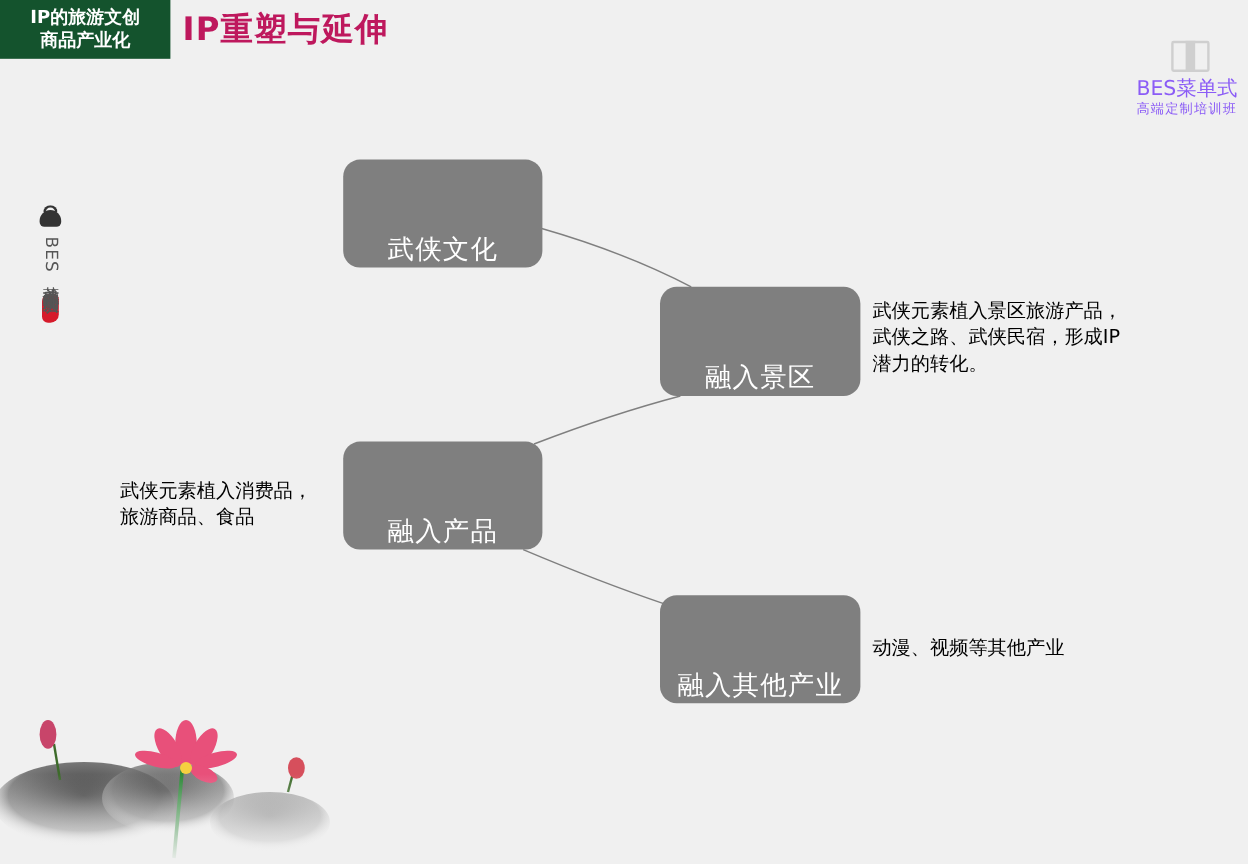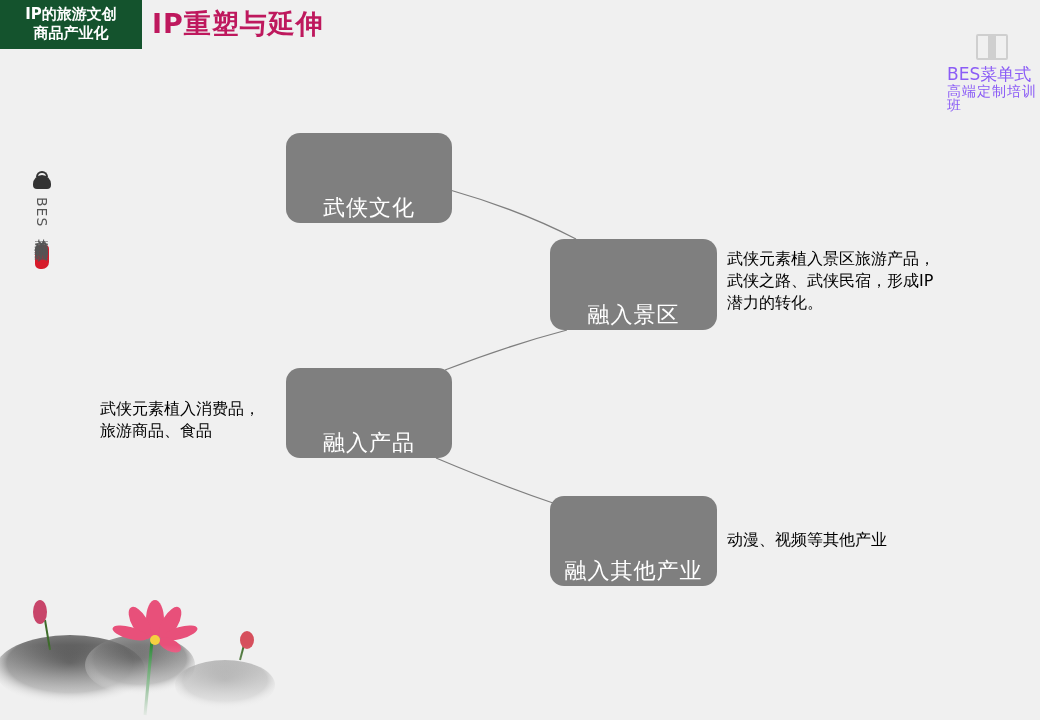--- a/index.html
+++ b/index.html
@@ -21,21 +21,21 @@
     position:absolute; left:918px; top:34px; width:90px; text-align:left; color:#8b5cf6;margin-left:29px;
   }
   .logo .glyph {
     width:32px; height:26px; margin:0 auto 4px; border:2px solid #cfcfcf; border-radius:2px;
     position:relative; box-sizing:border-box;
   }
   .logo .glyph::before {
     content:""; position:absolute; left:10px; top:-2px; width:8px; height:26px; background:#cfcfcf;
   }
   .logo .brand { font-size:17px; line-height:20px; }
-  .logo .sub { font-size:14px; line-height:14px; letter-spacing:1px; }
+  .logo .sub { font-size:11px; line-height:14px; letter-spacing:1px; }
   .side {
     position:absolute; left:31px; top:175px; width:22px; text-align:center;
   }
   .side .pot {
     width:18px; height:14px; margin:0 auto 8px; background:#333; border-radius:9px 9px 4px 4px; position:relative;
   }
   .side .pot::before {
     content:""; position:absolute; left:3px; top:-4px; width:12px; height:6px; border:2px solid #333;
     border-bottom:none; border-radius:6px 6px 0 0; box-sizing:border-box;
   }

